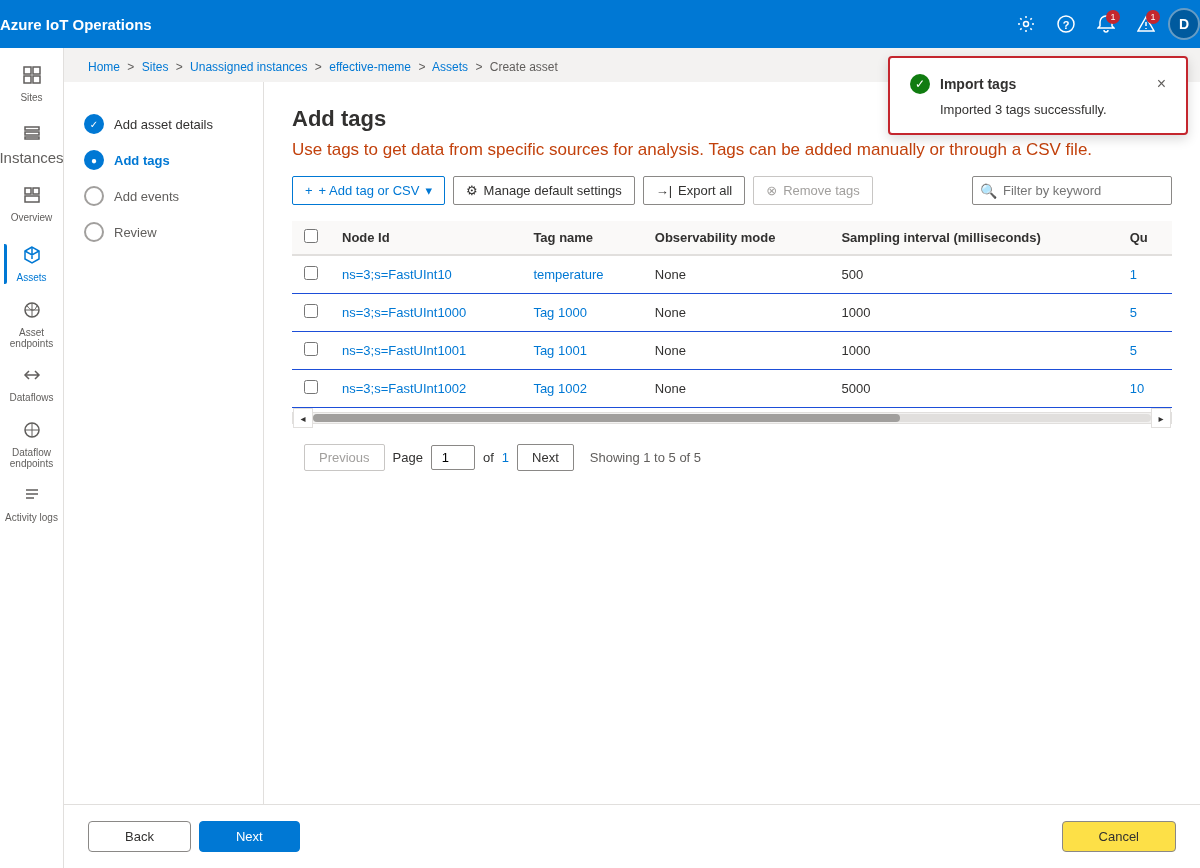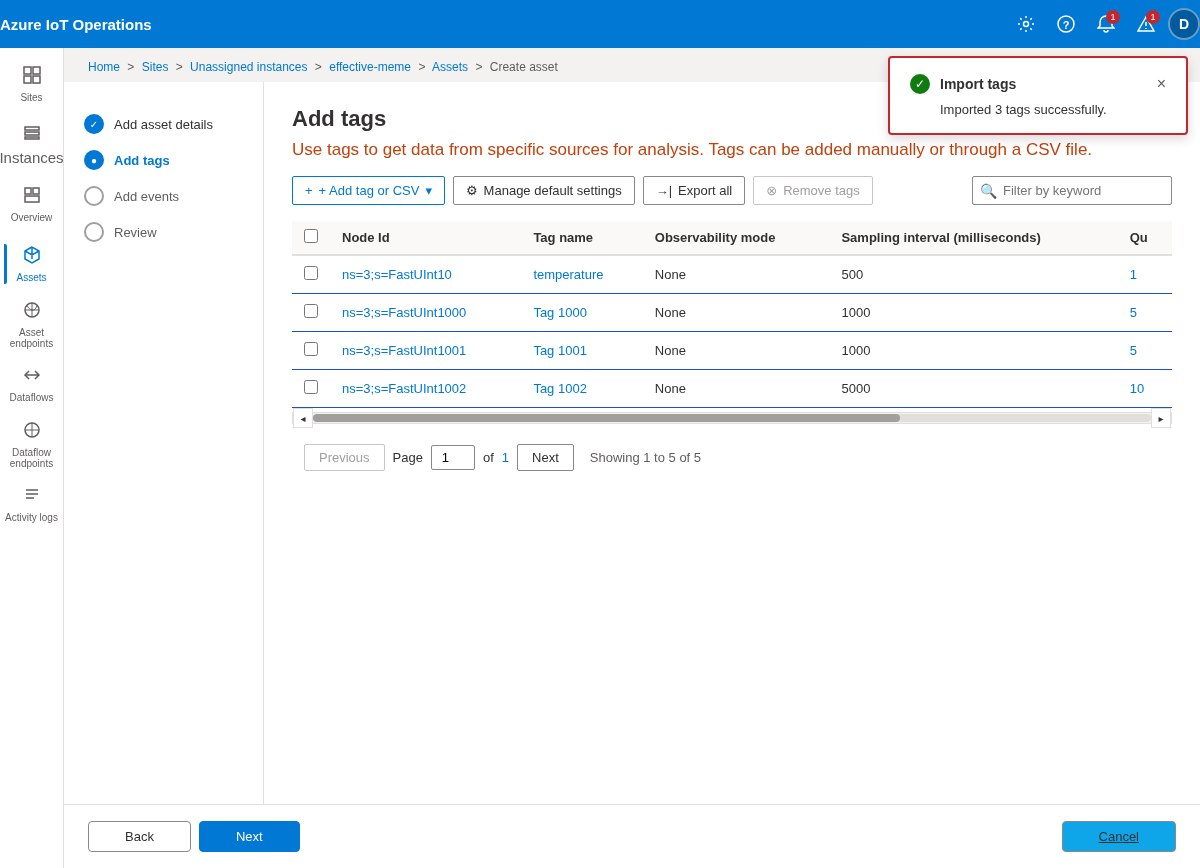--- a/index.html
+++ b/index.html
@@ -381,24 +381,23 @@
       background: white;
       color: #323130;
     }
     .footer-btn.primary {
       border: 1px solid #0078d4;
       background: #0078d4;
       color: white;
     }
     .footer-btn.cancel {
       border: 1px solid #8a8886;
-      background: #0ea5e9;
+      background: #fde047;
       color: #323130;
       margin-left: auto;
-      text-decoration: underline;
     }
 
     
     .toast {
       position: fixed;
       top: 56px;
       right: 12px;
       background: white;
       border: 2px solid #c4262e;
       border-radius: 4px;

